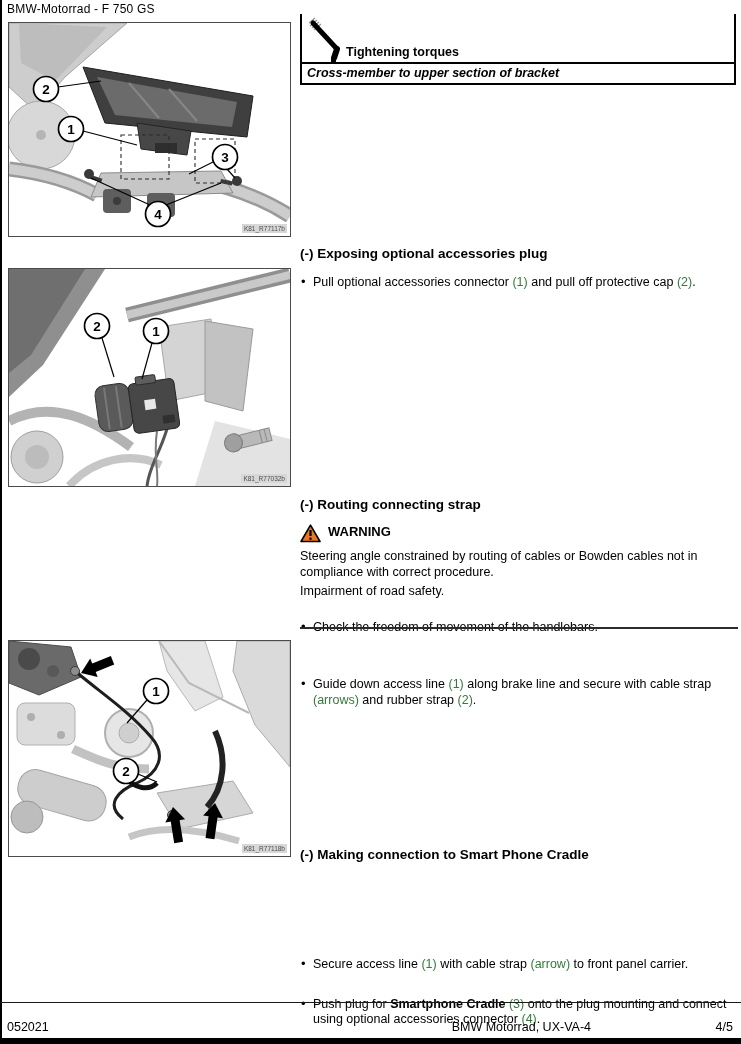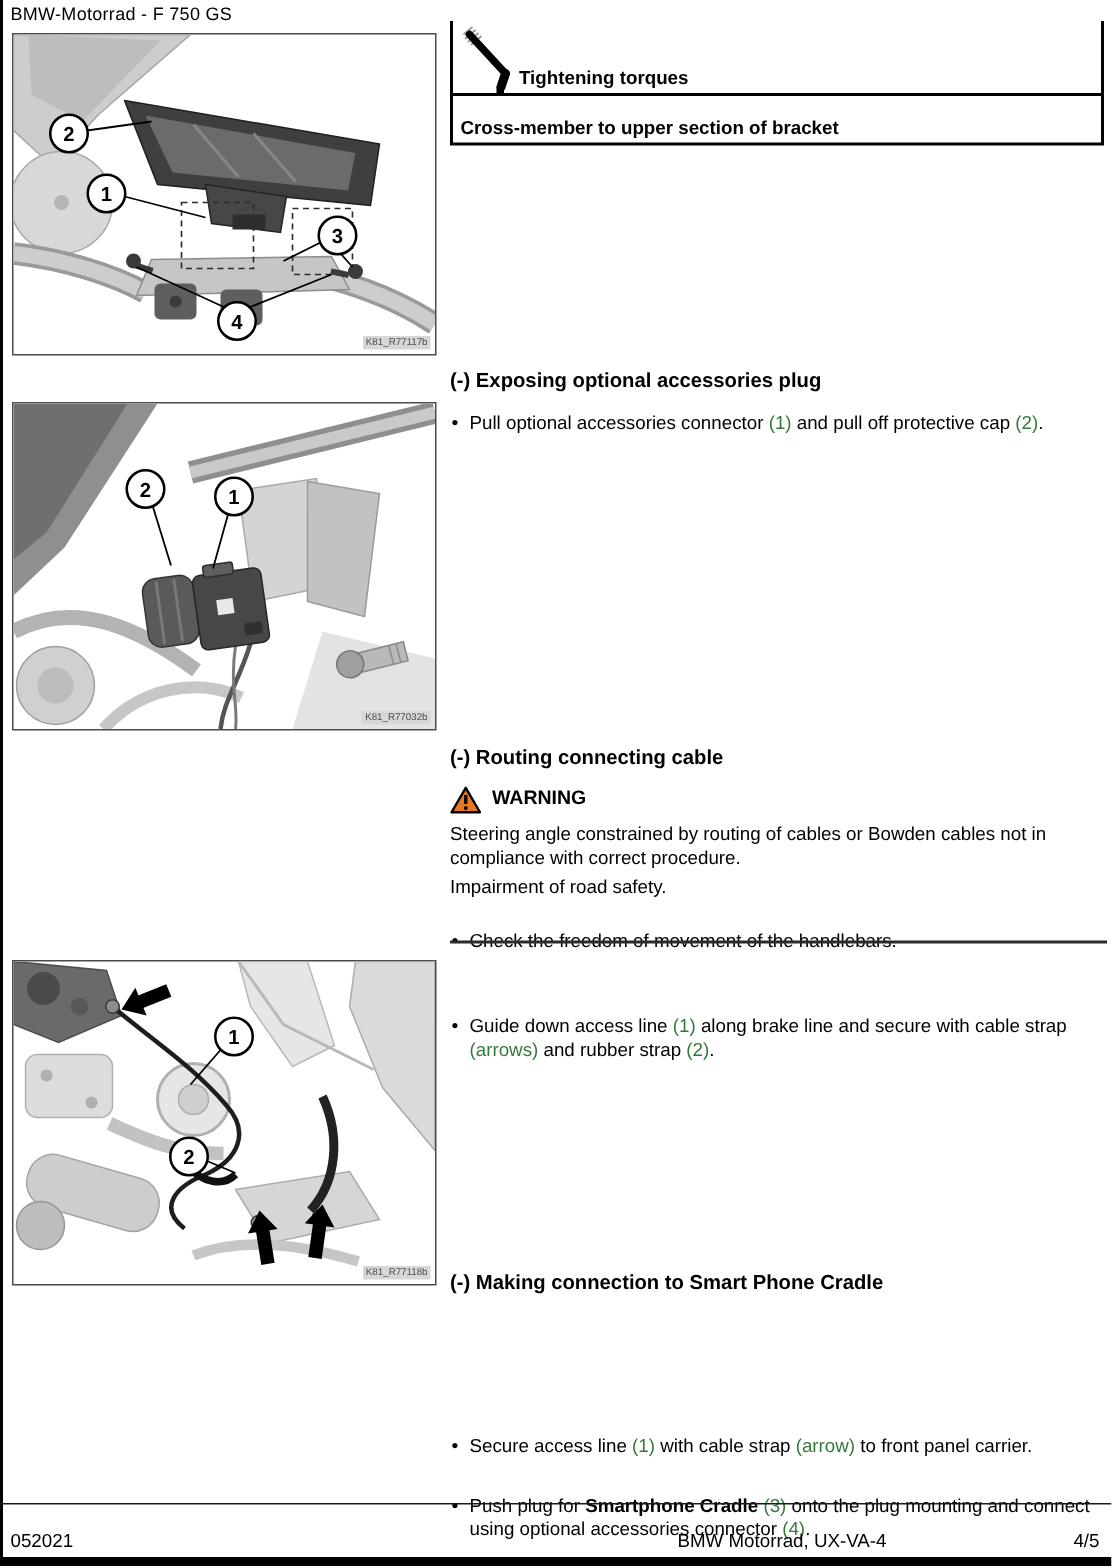--- a/index.html
+++ b/index.html
@@ -18,21 +18,21 @@
   
   .fig{border:1px solid #4b4b4b;background:#fff;overflow:hidden;}
   .fig svg{display:block;}
   .fig-caption{position:absolute;right:3px;bottom:3px;font-size:6.5px;color:#4d4d4d;
     background:#d7d7d7;padding:0 2px;line-height:9px;}
   
   .tt{left:300px;top:14px;width:436px;}
   .tt-head{height:48px;border-left:2px solid #000;border-right:2px solid #000;position:relative;}
   .tt-head .tt-title{position:absolute;left:44px;bottom:3px;font-weight:bold;font-size:12.5px;}
   .tt-head svg{position:absolute;left:5px;top:2px;}
-  .tt-row1{border:2px solid #000;font-weight:bold;font-size:12.5px;padding:14px 5px 3px 5px;}
+  .tt-row1{border:2px solid #000;font-weight:bold;font-size:12.5px;padding:2px 5px 3px 5px;font-style:italic;}
   .tt-row2{display:flex;border:2px solid #000;border-top:none;font-size:12.5px;}
   .tt-row2 .c{padding:2px 5px 3px 5px;}
   .tt-c1{width:209px;border-right:2px solid #000;}
   .tt-c2{width:115px;border-right:2px solid #000;}
   .tt-c3{flex:1;}
   
   .col{left:300px;width:438px;}
   .h2{font-size:13.5px;font-weight:bold;}
   .body-txt{font-size:12.5px;line-height:15.5px;}
   .bold-txt{font-weight:normal;font-size:12.5px;line-height:16px;}
@@ -190,21 +190,21 @@
         <text x="88" y="62">2</text>
     </g>
     <g class="callout">
       <circle cx="147" cy="62" r="12.5"></circle>
         <text x="147" y="67">1</text>
     </g>
   </svg>
   <span class="fig-caption">K81_R77032b</span>
 </div>
 
-<div class="abs col h2" style="top:497px;">(-) Routing connecting cable</div>
+<div class="abs col h2" style="top:497px;">(-) Routing connecting strap</div>
 
 <div class="abs col warn-row" style="top:524px;">
   <svg width="21" height="19" viewBox="0 0 21 19">
     <path d="M10.5,1.2 L20,17.5 L1,17.5 Z" fill="var(--warn-orange)" stroke="#000" stroke-width="1.6" stroke-linejoin="round"></path>
     <rect x="9.4" y="6" width="2.2" height="6" fill="#000"></rect>
     <rect x="9.4" y="13.6" width="2.2" height="2.2" fill="#000"></rect>
   </svg>
   <span class="warn-label">WARNING</span>
 </div>
 

